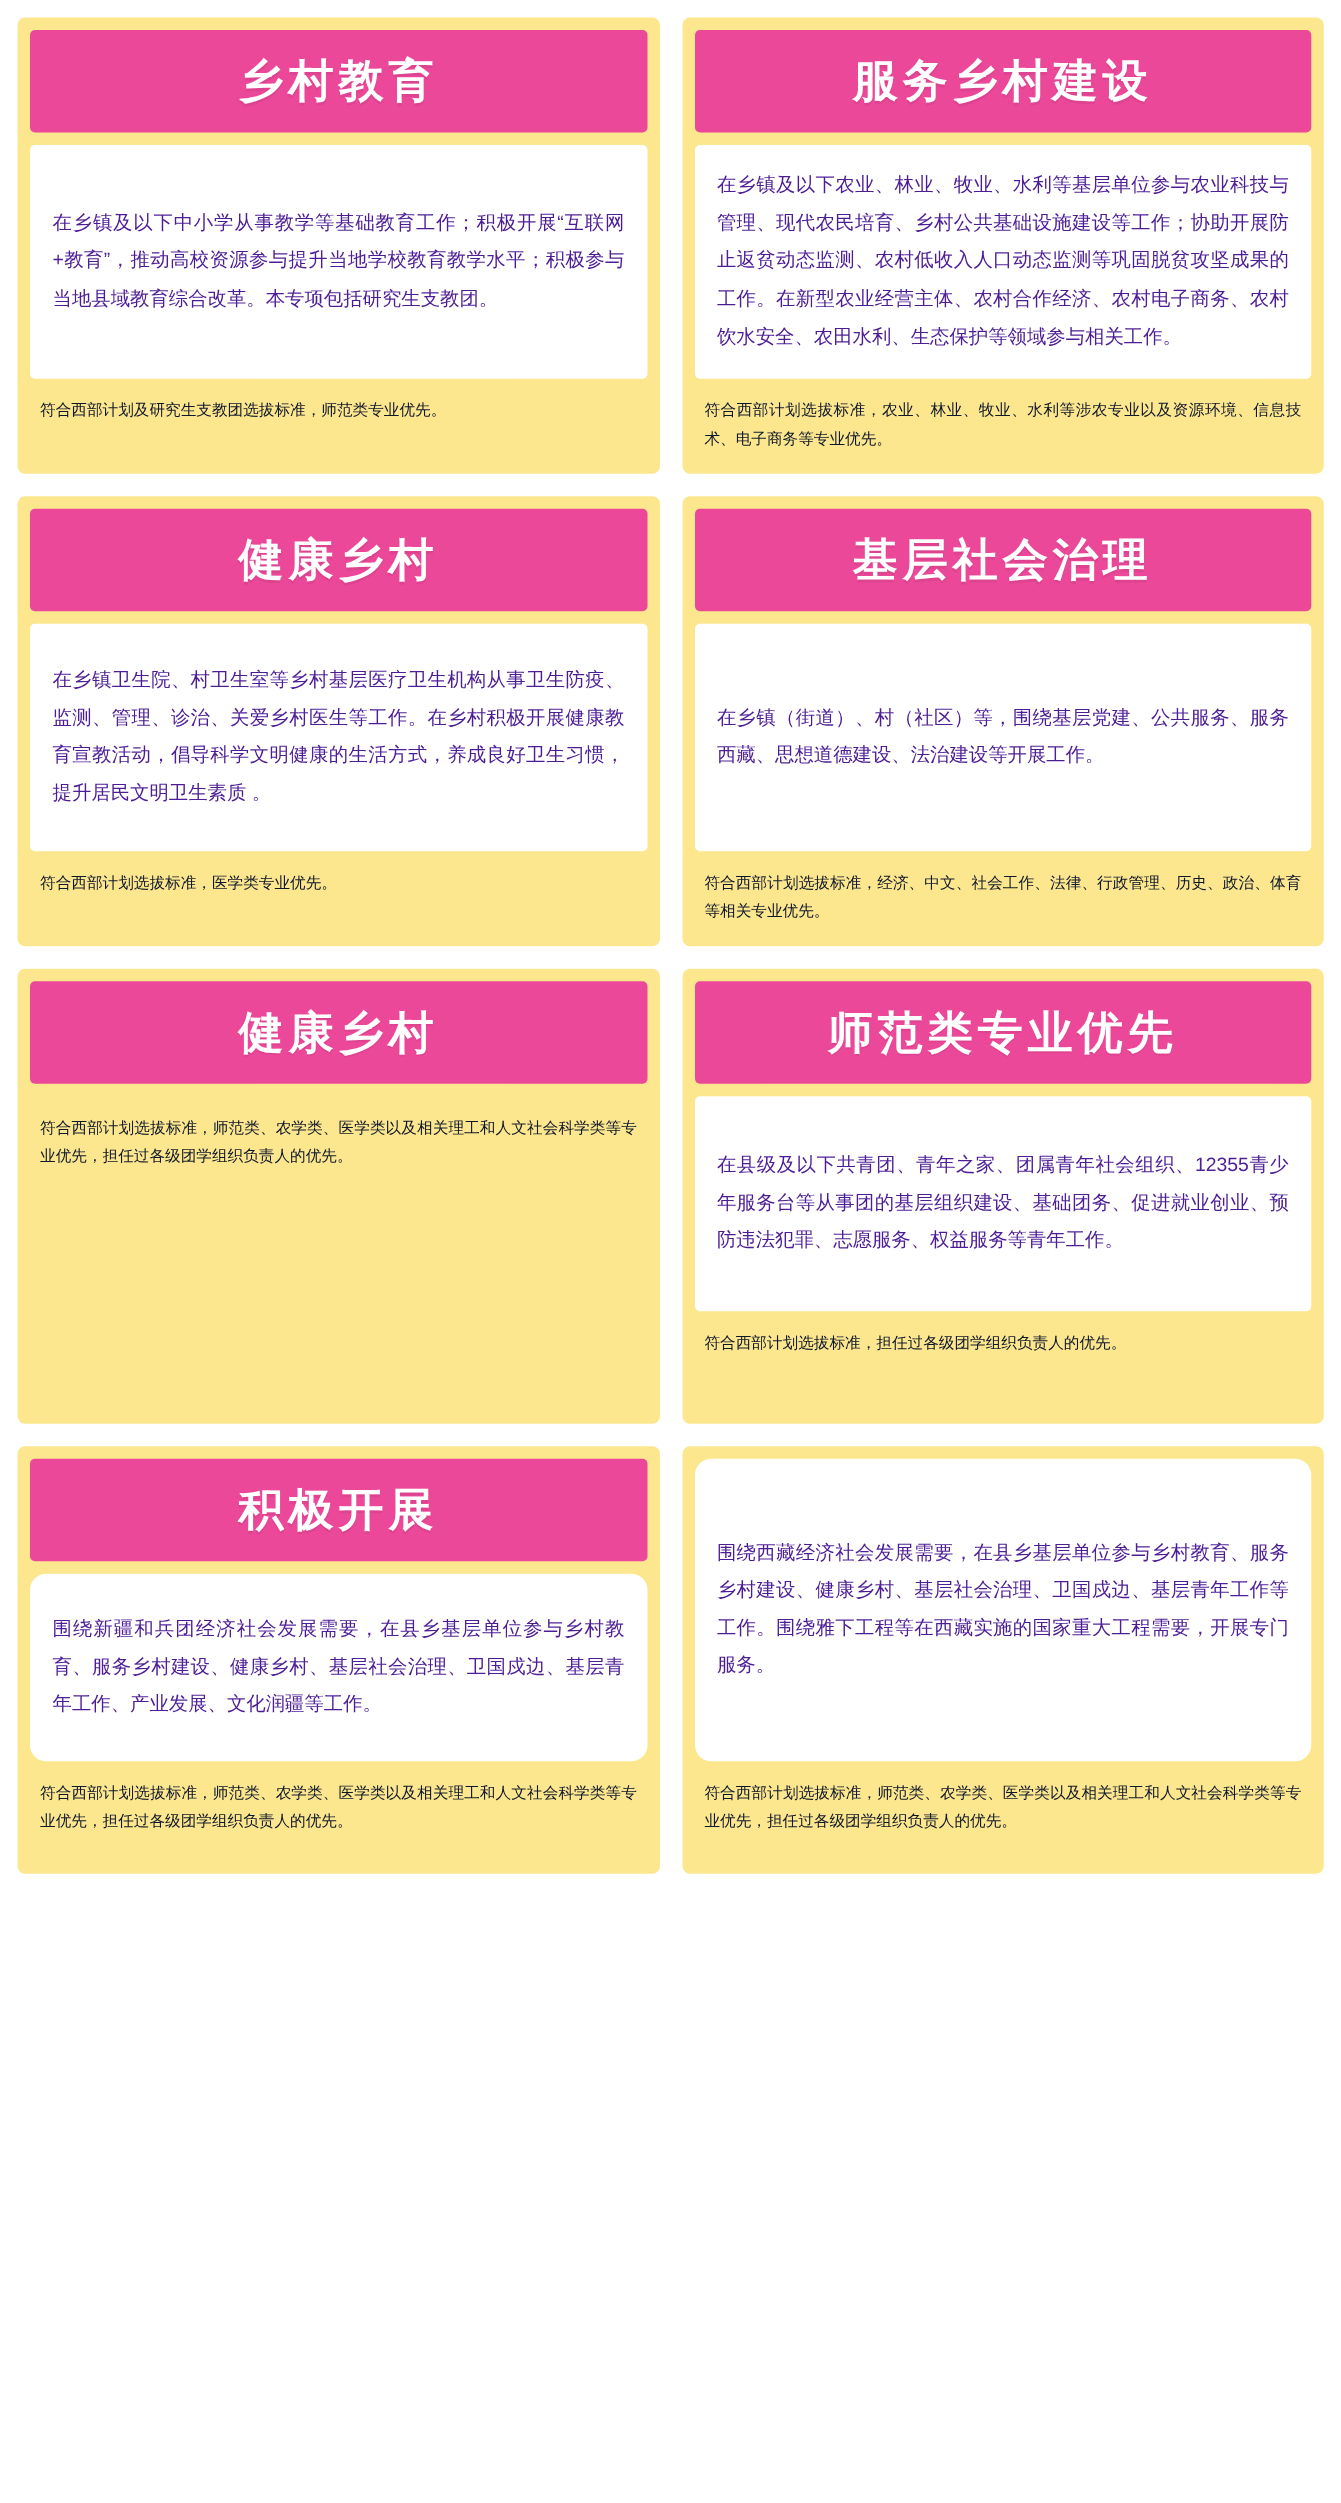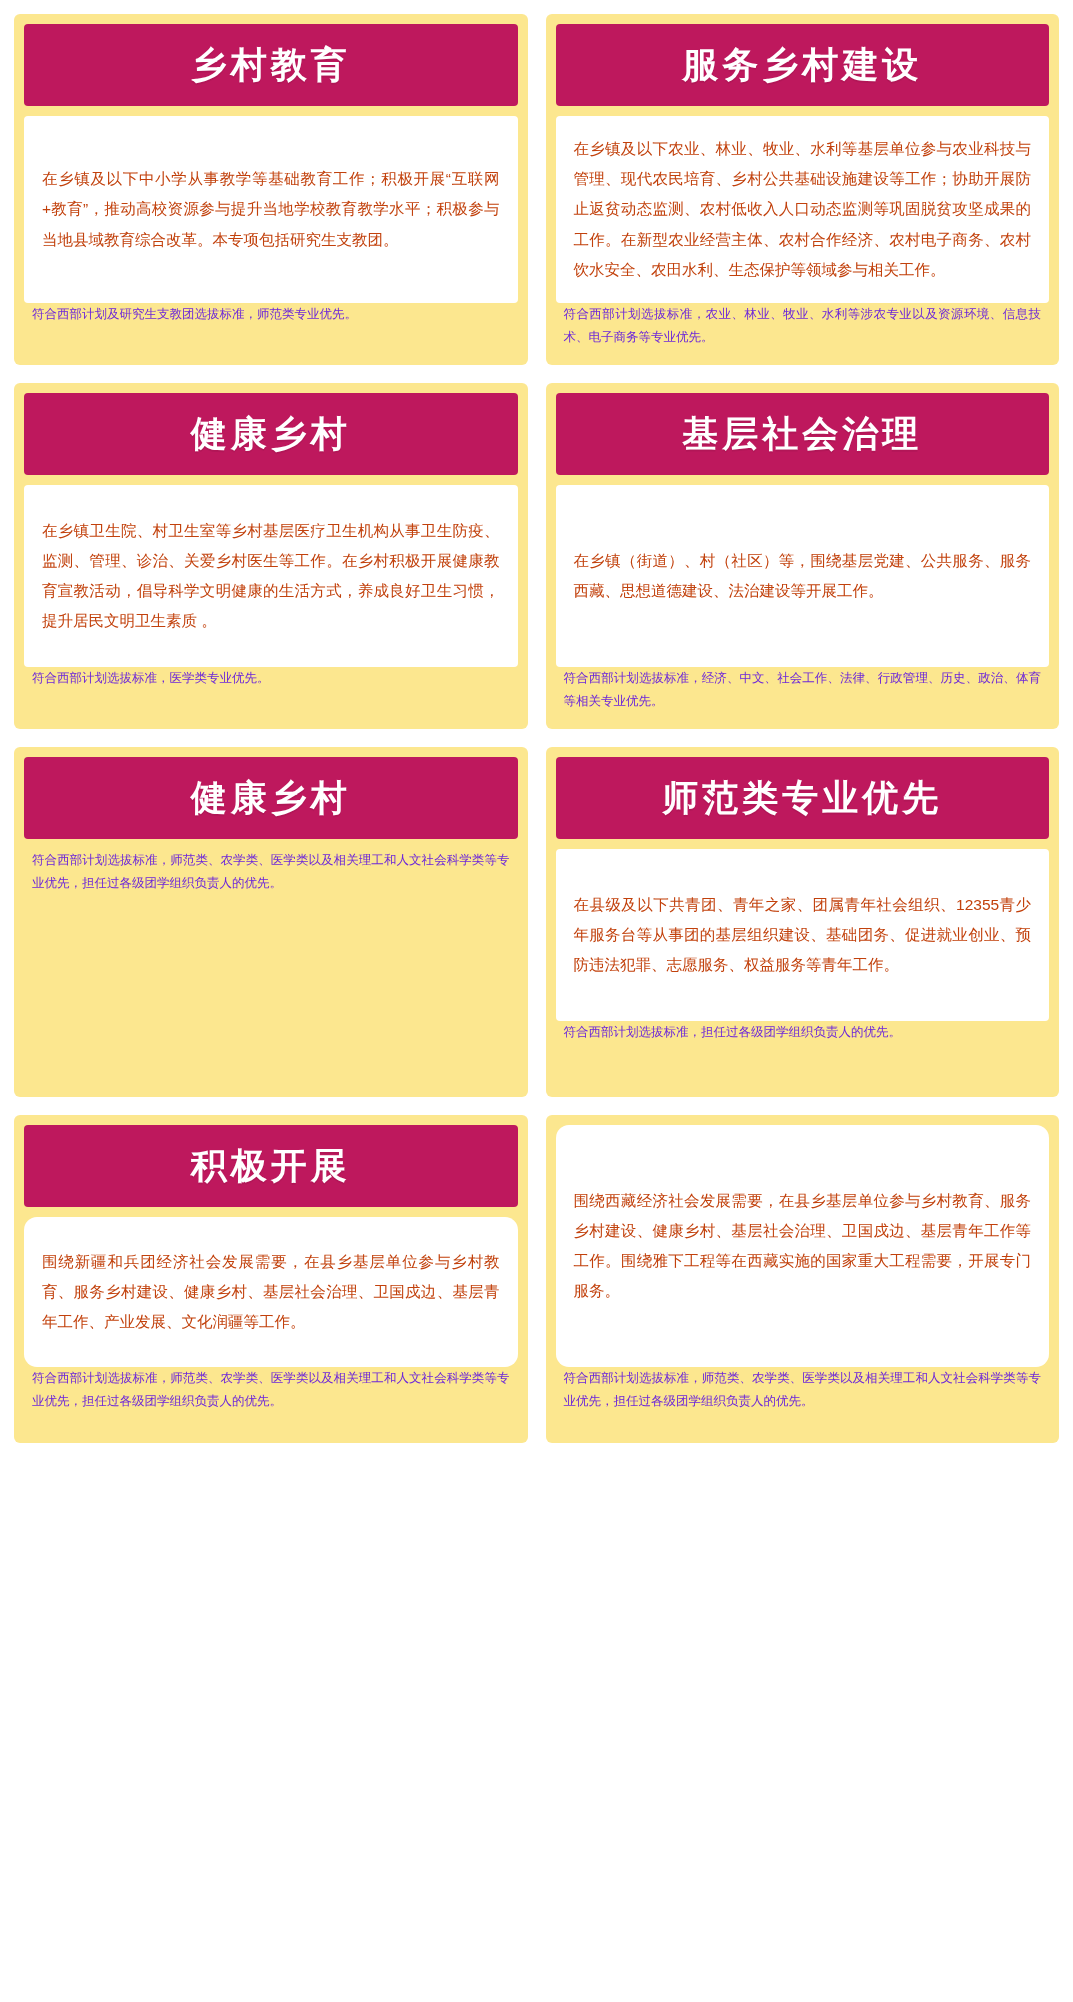--- a/index.html
+++ b/index.html
@@ -26,21 +26,21 @@
   }
   .card {
     background: #fce78f;
     border-radius: 6px;
     box-sizing: border-box;
     padding: 10px 10px 12px 10px;
     display: flex;
     flex-direction: column;
   }
   .card-header {
-    background: #be185d;
+    background: #ec4899;
     border-radius: 4px;
     height: 82px;
     display: flex;
     align-items: center;
     justify-content: center;
     margin-bottom: 10px;
   }
   .card-title {
     color: #ffffff;
     font-size: 36px;
@@ -56,29 +56,29 @@
     box-sizing: border-box;
     padding: 18px 18px 18px 18px;
     flex: 1 1 auto;
     display: flex;
     align-items: center;
   }
   .card-body p {
     margin: 0;
     font-size: 15.5px;
     line-height: 1.95;
-    color: #c2410c;
+    color: #4c1d95;
     text-align: justify;
     text-justify: inter-ideograph;
   }
   .card-note {
-    padding: 0 8px 2px 8px;
+    padding: 14px 8px 2px 8px;
     font-size: 12.5px;
     line-height: 1.85;
-    color: #6d28d9;
+    color: #0f172a;
     text-align: justify;
     text-justify: inter-ideograph;
   }
   
   .row-1 .card-body { min-height: 178px; }
   .row-2 .card-body { min-height: 182px; }
   .row-3 .card-body { min-height: 172px; }
   .row-4 .card-body { min-height: 150px; border-radius: 13px; }
   .row-1 .card-note { min-height: 48px; }
   .row-2 .card-note { min-height: 48px; }

